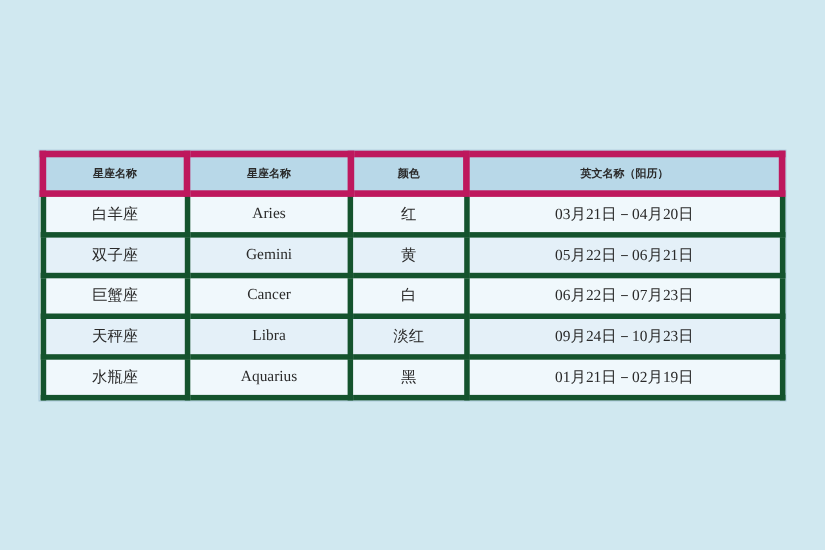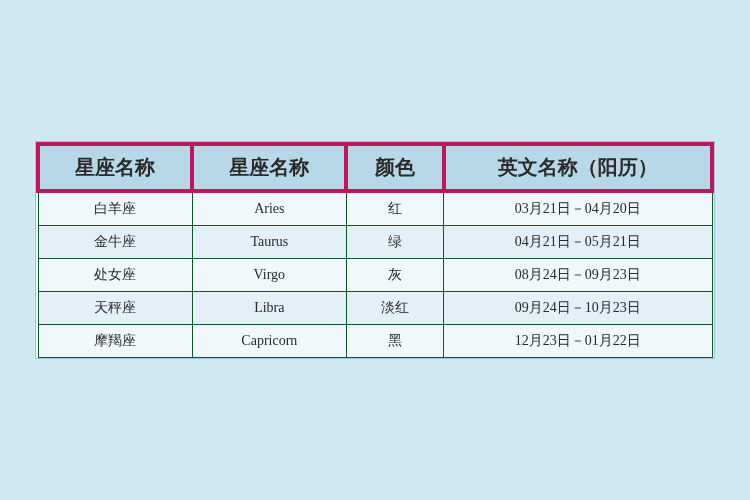--- a/index.html
+++ b/index.html
@@ -27,38 +27,38 @@
     table {
       width: 100%;
       border-collapse: collapse;
     }
 
     thead tr {
       background-color: #b8d8e8;
     }
 
     thead th {
-      border: 4px solid #be185d;
+      border: 6px solid #be185d;
       padding: 8px 12px;
       text-align: center;
-      font-size: 20px;
+      font-size: 10px;
       font-weight: bold;
       color: #2a2a2a;
     }
 
     tbody tr {
       background-color: #f0f8fc;
     }
 
     tbody tr:nth-child(even) {
       background-color: #e4f0f8;
     }
 
     tbody td {
-      border: 1px solid #14532d;
+      border: 5px solid #14532d;
       padding: 7px 12px;
       text-align: center;
       font-size: 14px;
       color: #2a2a2a;
     }
 
     tbody td:first-child {
       font-weight: normal;
     }
 
@@ -80,38 +80,38 @@
       </tr>
     </thead>
     <tbody id="table-body">
     <tr>
           <td>白羊座</td>
           <td>Aries</td>
           <td>红</td>
           <td>03月21日－04月20日</td>
         </tr>
         <tr>
-          <td>金牛座</td>
-          <td>Taurus</td>
-          <td>绿</td>
-          <td>04月21日－05月21日</td>
+          <td>双子座</td>
+          <td>Gemini</td>
+          <td>黄</td>
+          <td>05月22日－06月21日</td>
         </tr>
         <tr>
-          <td>处女座</td>
-          <td>Virgo</td>
-          <td>灰</td>
-          <td>08月24日－09月23日</td>
+          <td>巨蟹座</td>
+          <td>Cancer</td>
+          <td>白</td>
+          <td>06月22日－07月23日</td>
         </tr>
         <tr>
           <td>天秤座</td>
           <td>Libra</td>
           <td>淡红</td>
           <td>09月24日－10月23日</td>
         </tr>
         <tr>
-          <td>摩羯座</td>
-          <td>Capricorn</td>
+          <td>水瓶座</td>
+          <td>Aquarius</td>
           <td>黑</td>
-          <td>12月23日－01月22日</td>
+          <td>01月21日－02月19日</td>
         </tr>
       </tbody>
   </table>
 </div>
 
 </body></html>

